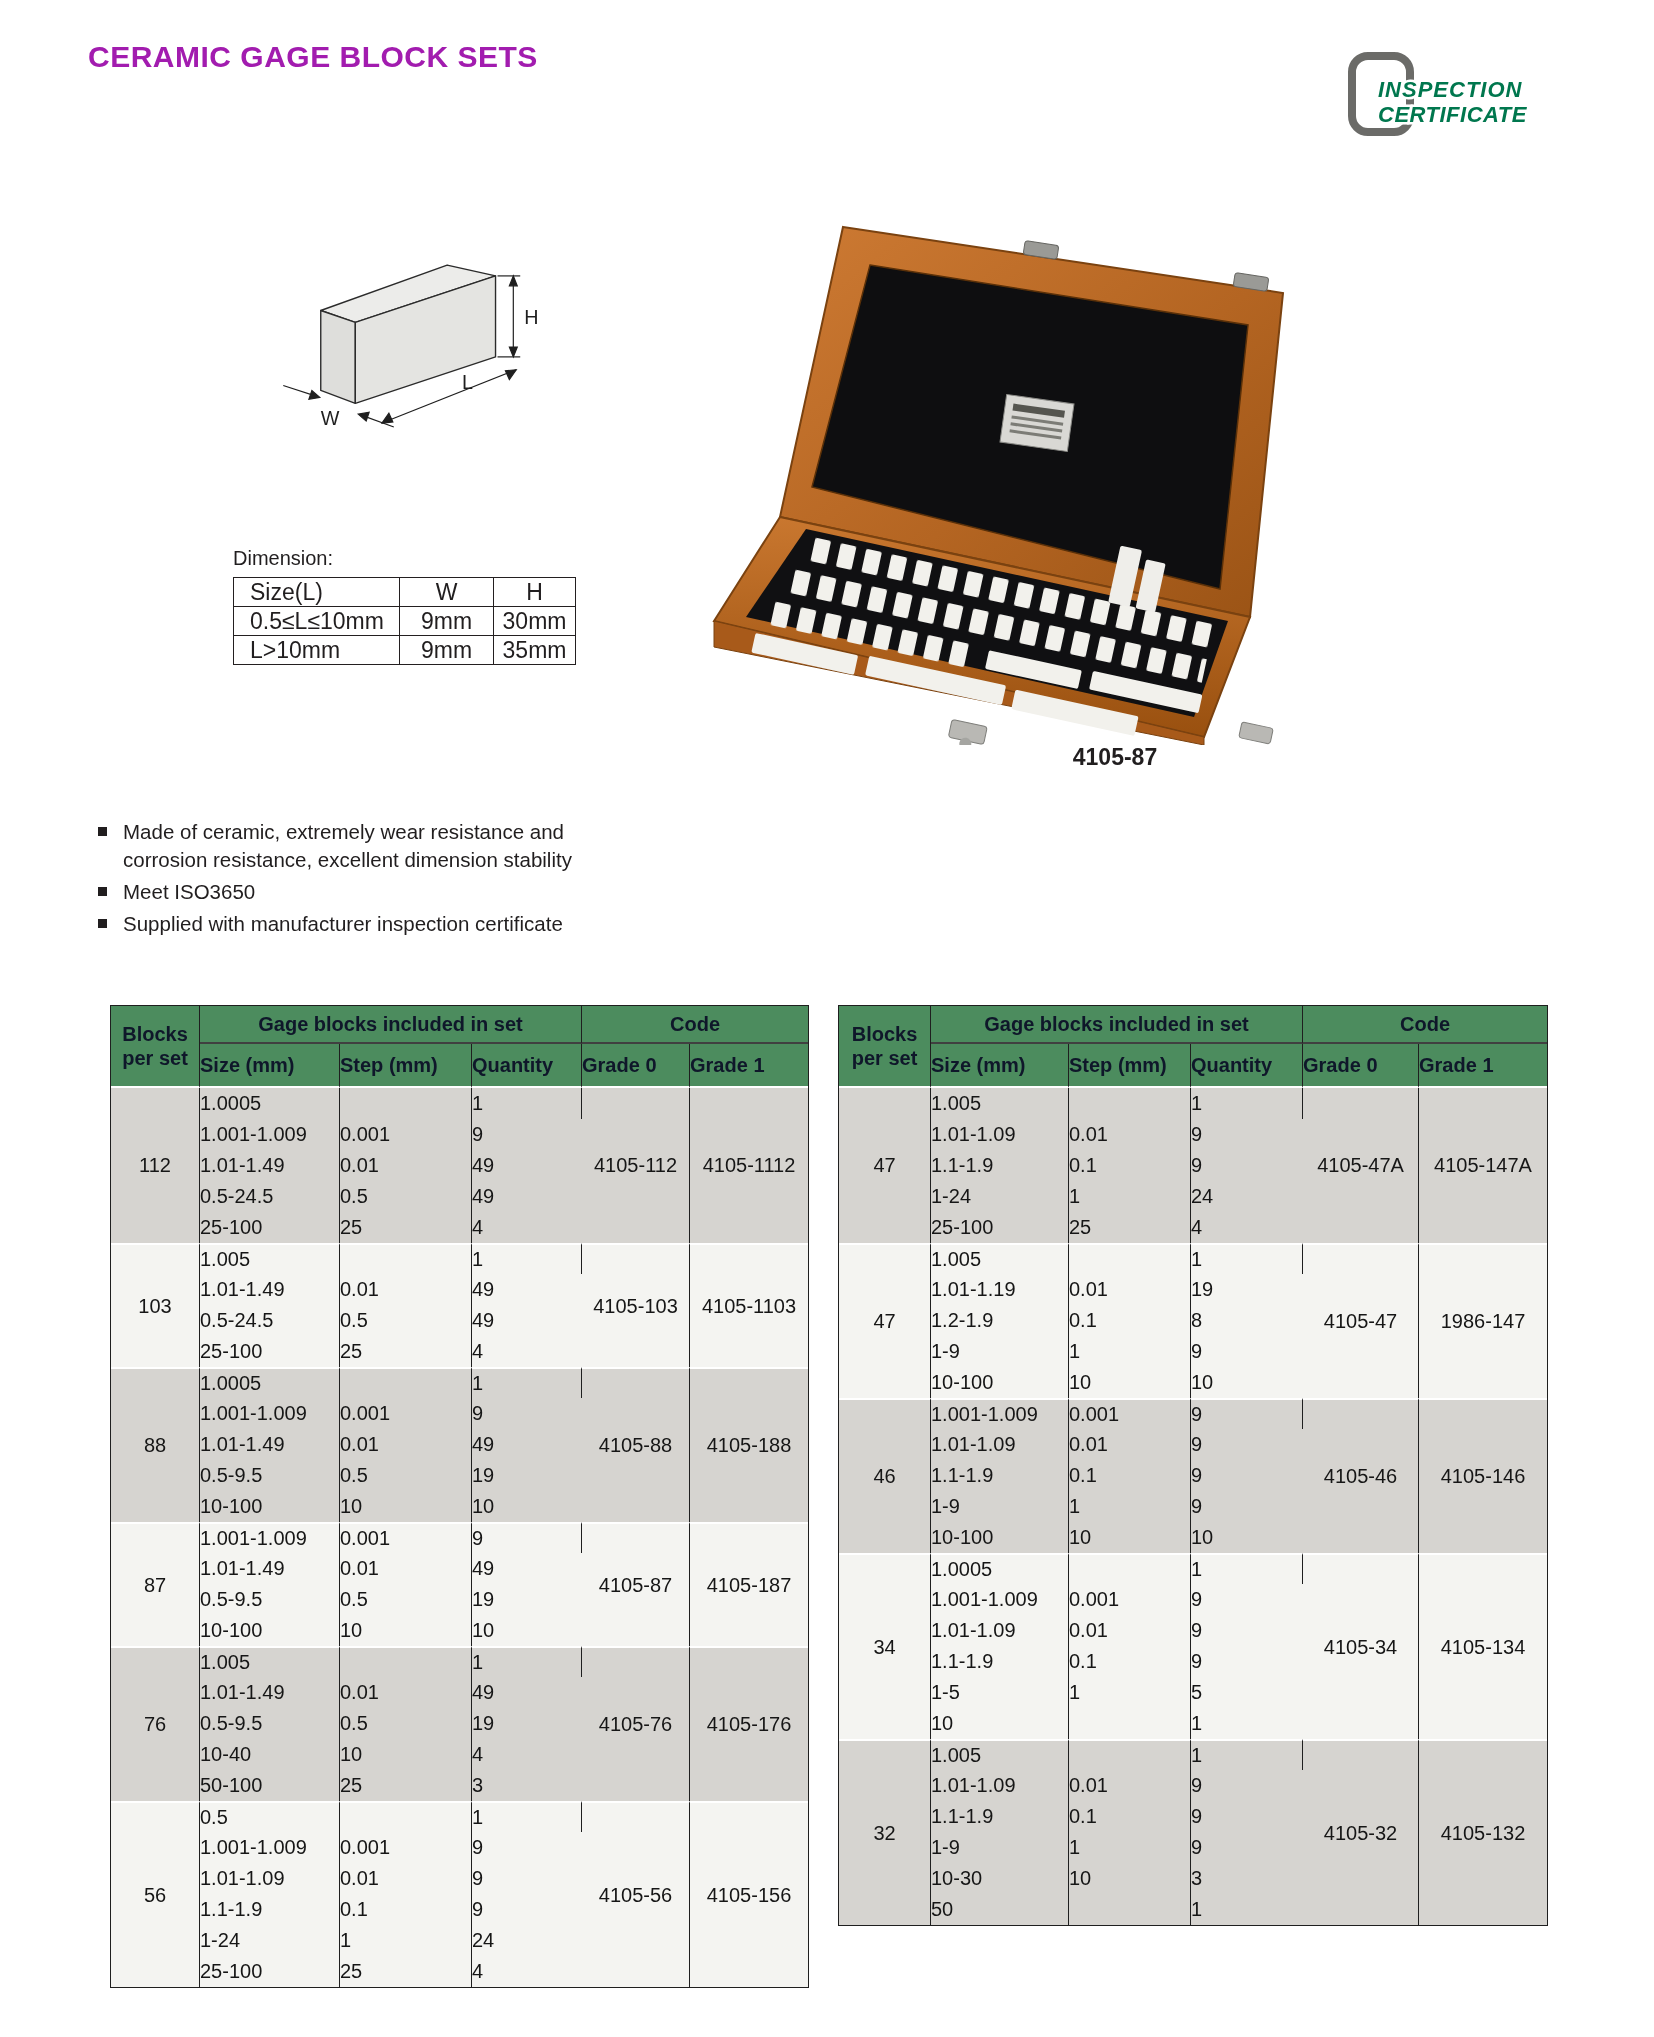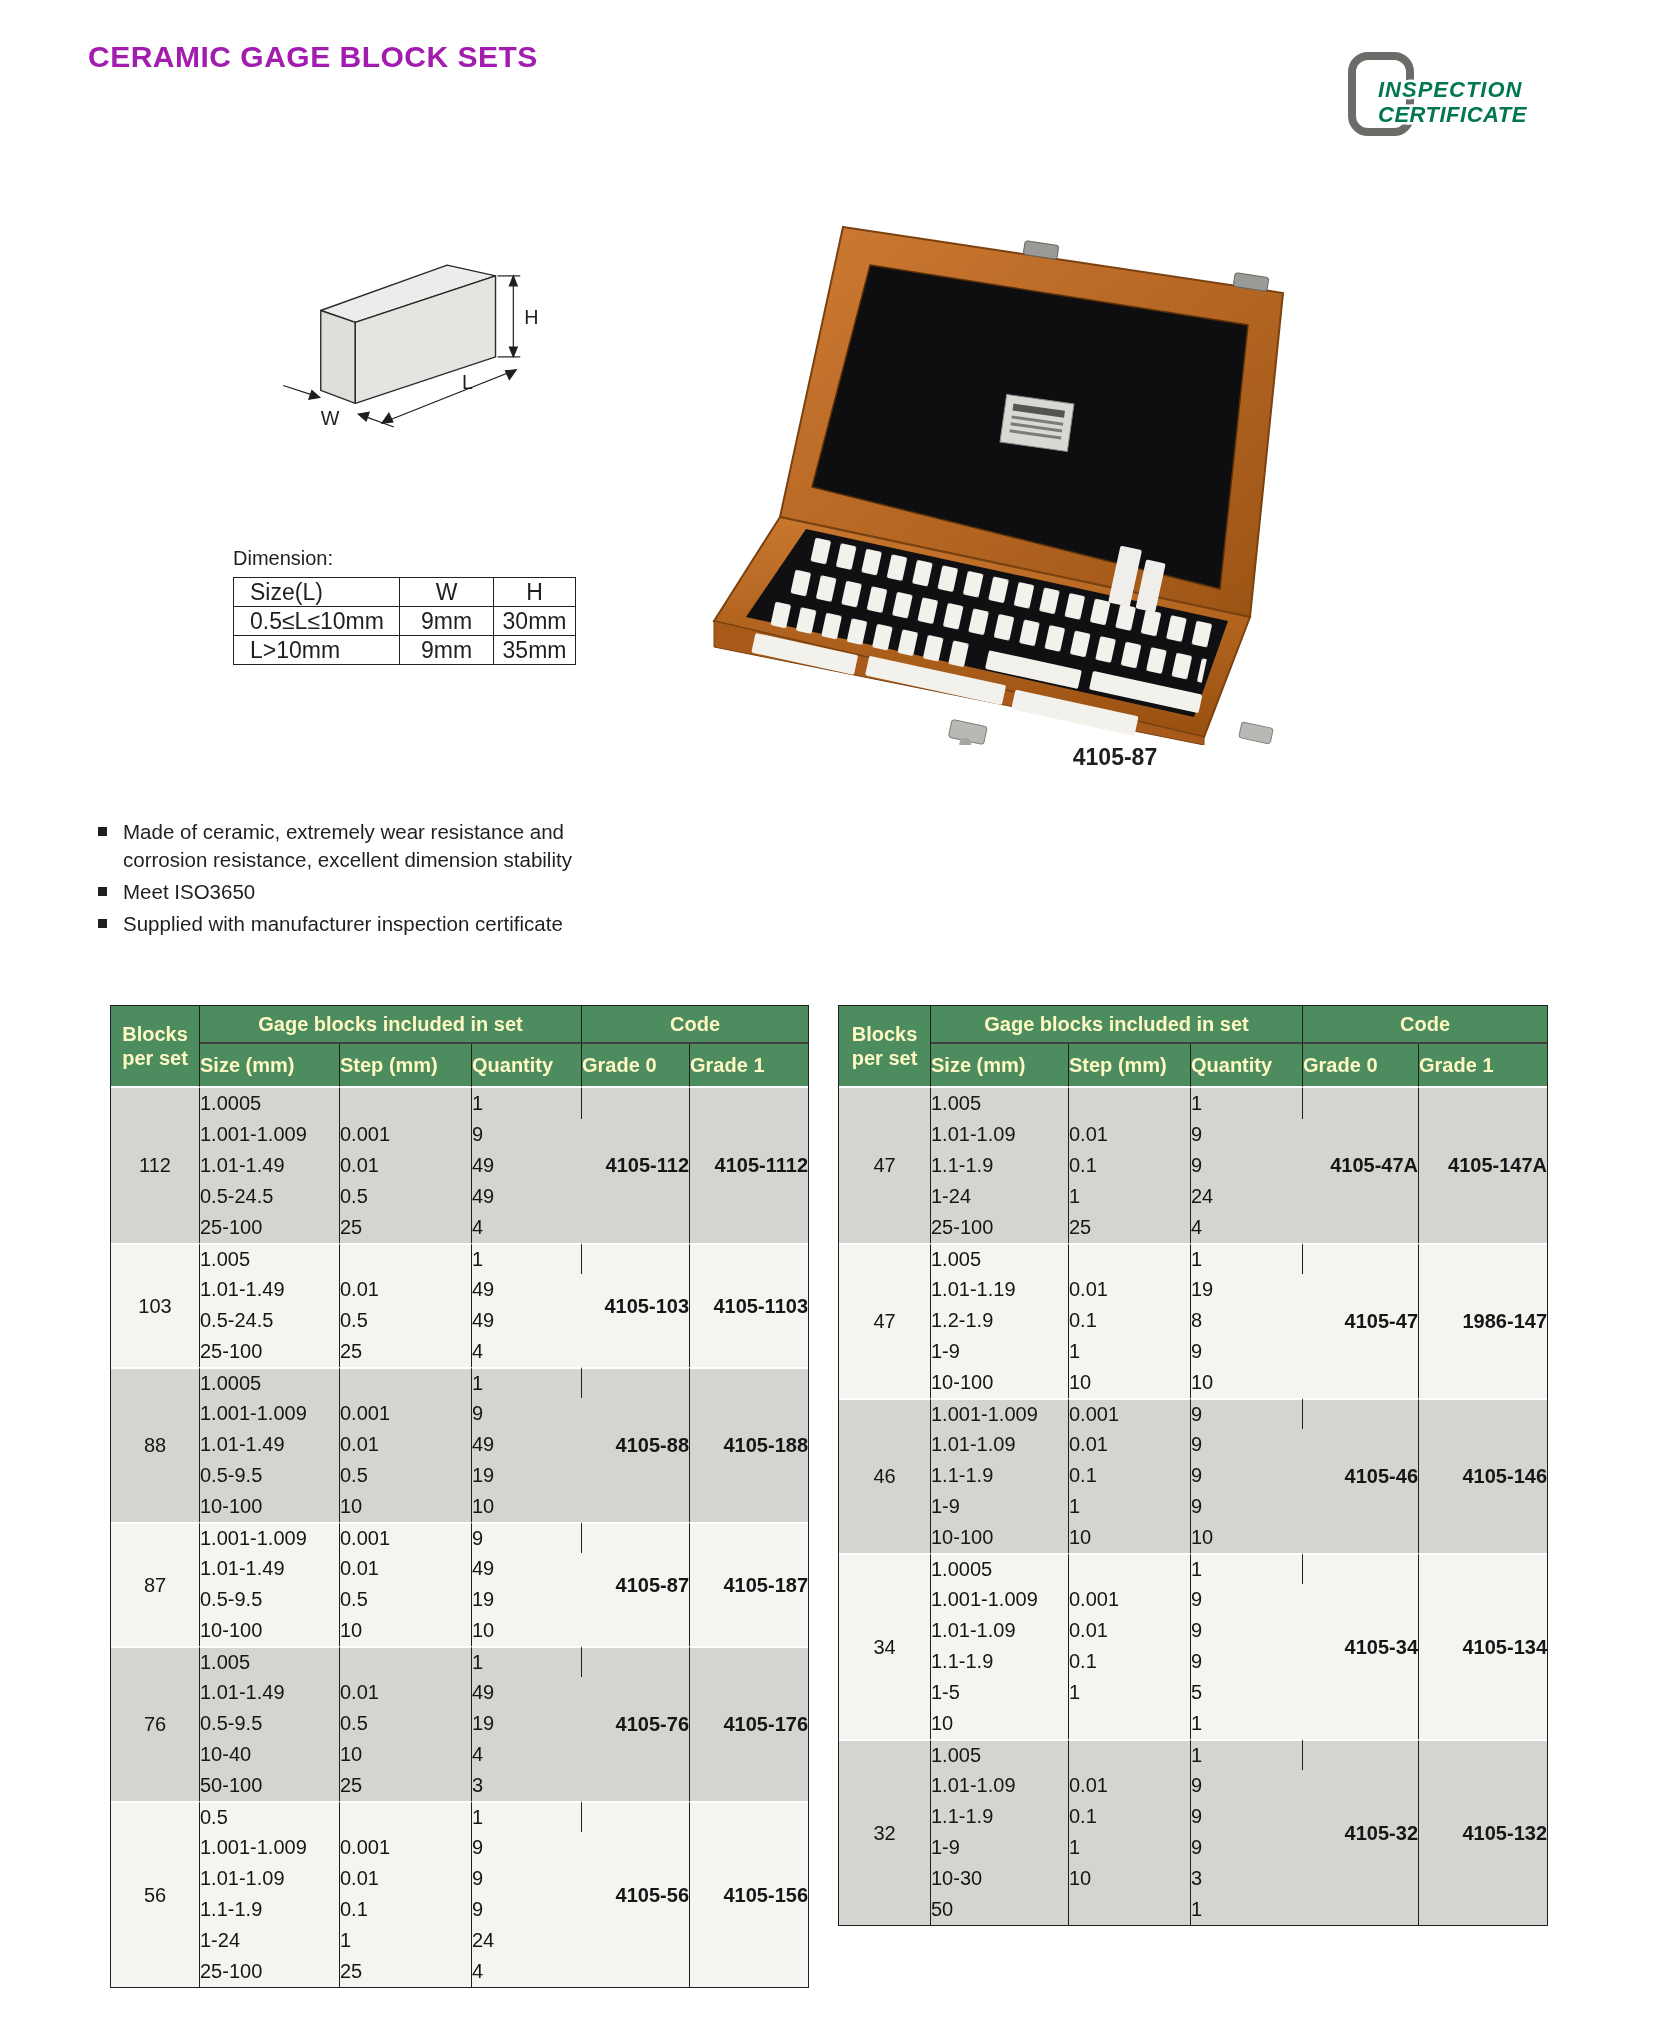--- a/index.html
+++ b/index.html
@@ -32,41 +32,41 @@
   .photo-caption{position:absolute;left:1015px;top:744px;width:200px;text-align:center;font-size:23px;font-weight:bold;}
 
   .features{position:absolute;left:96px;top:818px;width:505px;list-style:none;}
   .features li{position:relative;padding-left:27px;font-size:20.5px;line-height:28px;margin-bottom:4px;}
   .bullet-square{position:absolute;left:2px;top:9px;width:9px;height:9px;background:#211e1f;display:inline-block;}
 
   .tbl-wrap{position:absolute;top:1005px;border:1px solid #1f1f1f;background:#fff;}
   .tbl-left{left:110px;width:699px;}
   .tbl-right{left:838px;width:710px;}
   table.gb-table{border-collapse:separate;border-spacing:0;table-layout:fixed;width:100%;}
-  table.gb-table th{background:var(--hg);color:#fef9c3;font-size:20px;font-weight:bold;padding:0;}
+  table.gb-table th{background:var(--hg);color:#0f172a;font-size:20px;font-weight:bold;padding:0;}
   table.gb-table thead tr:first-child{height:38px;}
   table.gb-table thead tr:last-child{height:44px;}
   table.gb-table th,table.gb-table td{border-right:1px solid #1f1f1f;}
   table.gb-table th:last-child,table.gb-table td:last-child{border-right:none;}
   th.h-group{border-bottom:2px solid #404040;text-align:center;}
   th.h-blocks{border-bottom:2px solid #fff;text-align:center;line-height:24px;}
   table.gb-table thead tr:last-child th{border-bottom:2px solid #fff;}
   th.h-size{text-align:left;padding-left:10px;}
   th.h-step{text-align:left;padding-left:26px;}
   th.h-qty{text-align:left;padding-left:8px;}
   th.h-grade{text-align:left;padding-left:10px;}
   table.gb-table td{font-size:20px;height:31px;color:#161616;padding:0;vertical-align:middle;}
   tr.g-dark td{background:var(--stripe-dark);}
   tr.g-light td{background:var(--stripe-light);}
   tr.group-start td{border-top:2px solid #fff;}
   td.blocks-cell{text-align:center;}
   td.size-cell{text-align:left;padding-left:12px;}
   td.step-cell{text-align:left;padding-left:34px;}
   td.qty-cell{text-align:left;padding-left:38px;}
-  td.grade-cell{text-align:right;padding-left:8px;font-weight:bold;}
+  td.grade-cell{text-align:center;padding-left:8px;font-weight:normal;}
 </style>
 </head>
 <body>
 
 <div class="page">
 
   <h1 class="page-title">CERAMIC GAGE BLOCK SETS</h1>
 
   <svg class="cert-logo" viewBox="0 0 240 96">
     <rect x="12" y="8" width="58" height="76" rx="16" fill="none" stroke="#6b6b68" stroke-width="8"></rect>

